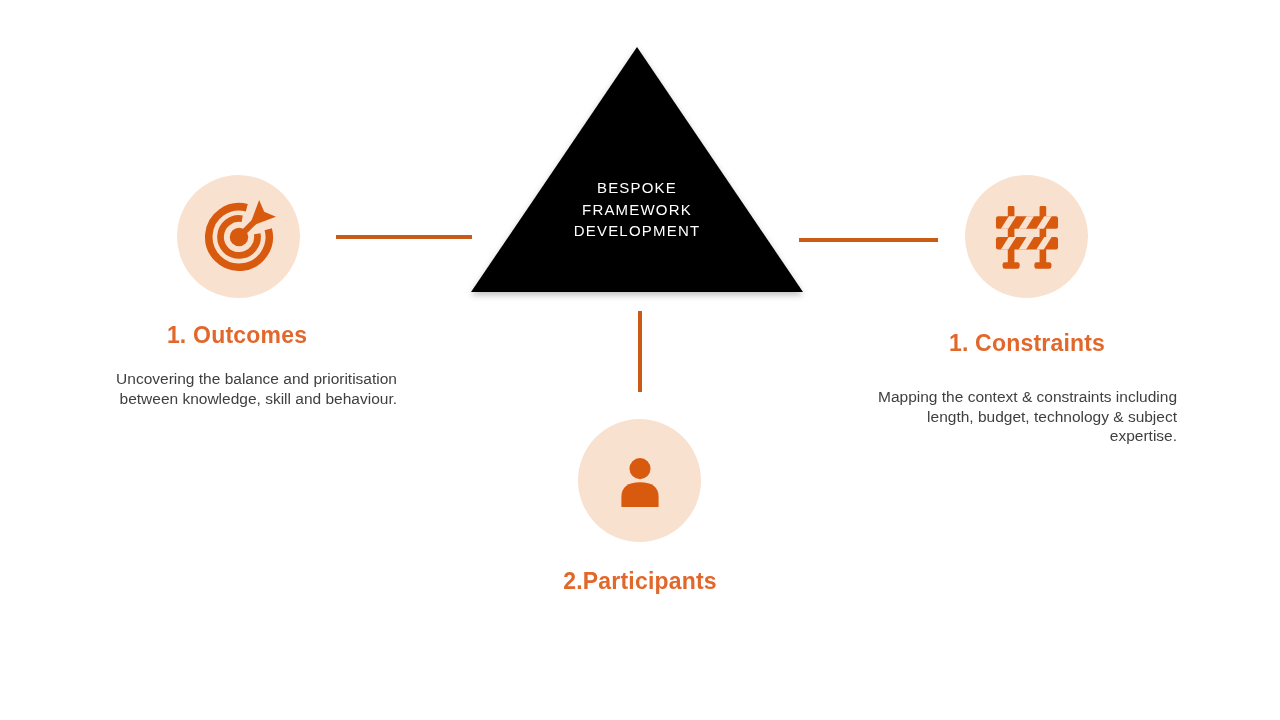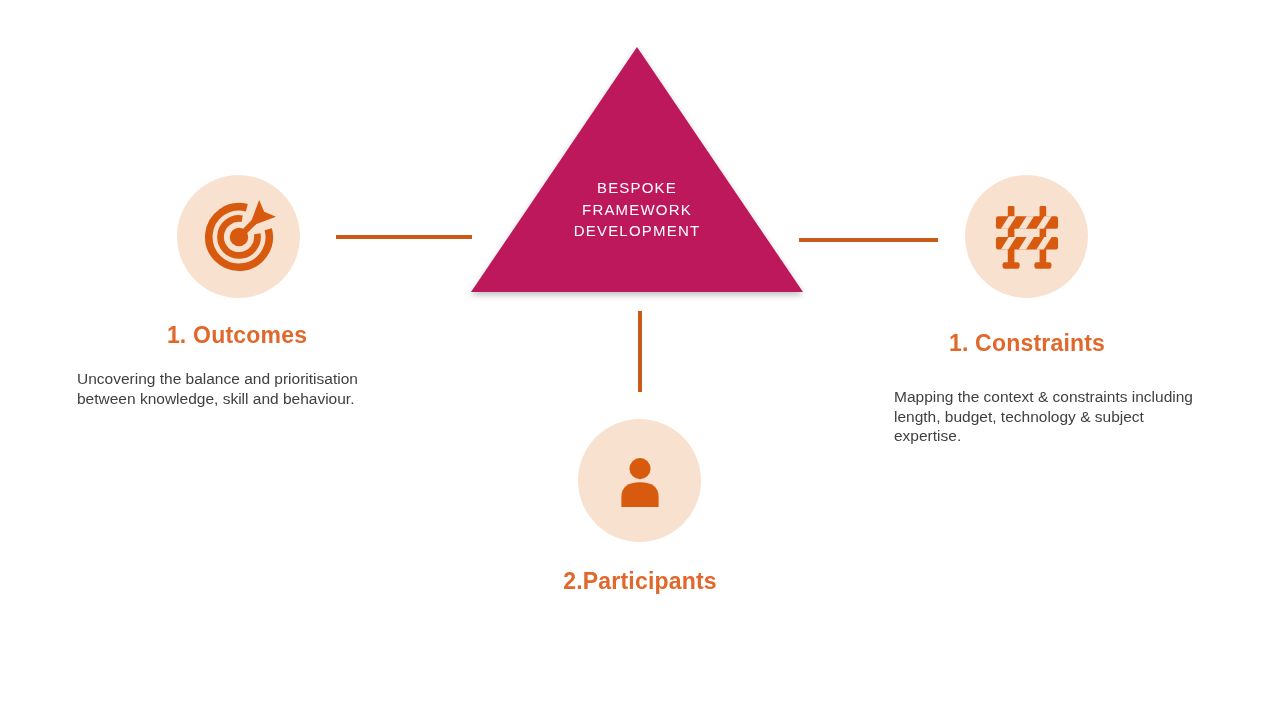--- a/index.html
+++ b/index.html
@@ -8,21 +8,21 @@
 
   .stage { position: absolute; inset: 0; width: 1280px; height: 720px; }
 
   
   .triangle-wrap {
     position: absolute; left: 471px; top: 47px; width: 332px; height: 245px;
     filter: drop-shadow(0px 3px 3px rgba(110,110,110,0.45));
   }
   .triangle {
     width: 100%; height: 100%;
-    background: #be185d;
+    background: #000000;
     clip-path: polygon(50% 0, 100% 100%, 0 100%);
     position: relative;
     text-decoration: underline;
   }
   .triangle-label {
     position: absolute; left: 0; right: 0; top: 130px;
     text-align: center; color: #ffffff;
     font-size: 15px; line-height: 21.5px; letter-spacing: 1.2px;
     font-weight: 400;
   }
@@ -49,25 +49,25 @@
   
   .node-title {
     position: absolute; text-align: center; color: #e2672b;
     font-size: 23px; font-weight: 700; letter-spacing: 0.2px;
   }
   #title-outcomes     { left: 77px;  top: 322px; width: 320px; }
   #title-constraints  { left: 877px; top: 330px; width: 300px; }
   #title-participants { left: 475px; top: 568px; width: 330px; }
 
   .node-desc {
-    position: absolute; text-align: left; color: #3f3f3f;
+    position: absolute; text-align: right; color: #3f3f3f;
     font-size: 15.5px; line-height: 19.5px; font-weight: 400;
   }
   #desc-outcomes     { left: 77px;  top: 369px; width: 320px; }
-  #desc-constraints  { left: 877px; top: 387px; width: 300px; margin-left: 17px; }
+  #desc-constraints  { left: 877px; top: 387px; width: 300px; }
   #desc-participants { left: 475px; top: 626px; width: 330px; }
 </style>
 </head>
 <body>
 
 <div class="stage">
 
   <div class="triangle-wrap">
     <div class="triangle">
       <div class="triangle-label">

